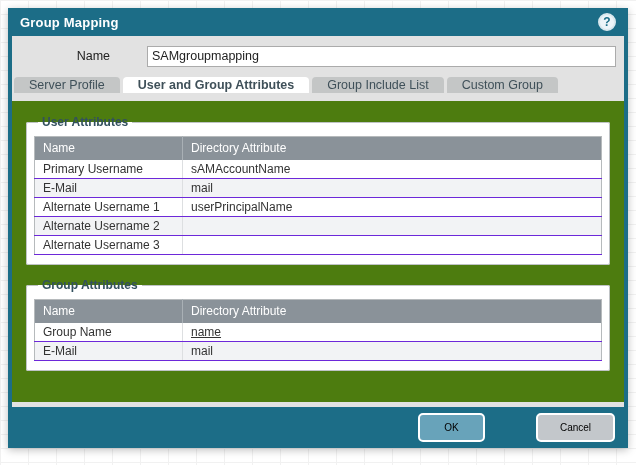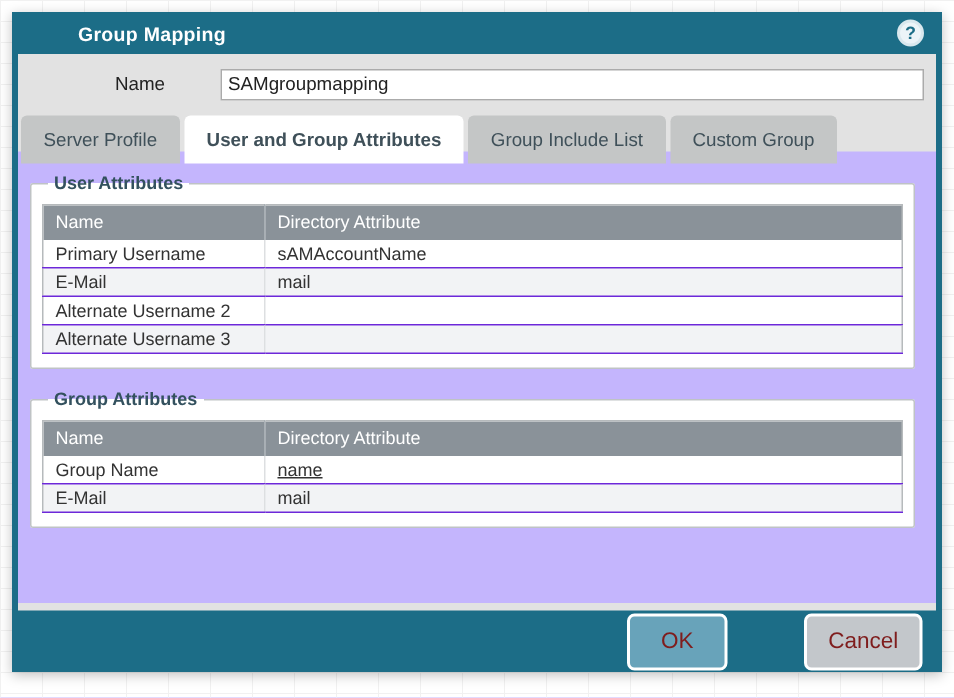--- a/index.html
+++ b/index.html
@@ -20,21 +20,20 @@
     width: 620px; height: 440px;
     background: var(--teal, #1c6d87);
     box-shadow: 0 2px 8px rgba(0,0,0,.25);
   }
 
   .titlebar {
     height: 28px;
     display: flex; align-items: center;
     padding: 0 12px;
     color: #ffffff;
-    margin-left: 32px;
   }
   .titlebar .title { font-size: 13px; font-weight: 600; letter-spacing: .2px; flex: 1; }
   .help-icon {
     width: 18px; height: 18px;
     border-radius: 50%;
     border: 2px solid #d9e8ee;
     background: #ecf4f8;
     color: var(--teal, #1c6d87);
     font-size: 12px; font-weight: 700;
     display: flex; align-items: center; justify-content: center;
@@ -76,36 +75,36 @@
   }
 
   .tabs {
     display: flex;
     gap: 3px;
     margin-top: 10px;
     padding-left: 2px;
     height: 24px;
   }
   .tab {
-    height: 32px;
+    height: 16px;
     padding: 0 15px;
     display: flex; align-items: center;
     background: #c4c6c6;
     color: #3f5059;
     font-size: 12.5px;
     border-radius: 4px 4px 0 0;
     cursor: pointer;
     white-space: nowrap;
   }
   .tab.active { background: #ffffff; font-weight: bold; }
 
   .panel {
-    background: #c4b5fd;
+    background: #4d7c0f;
     height: 301px;
-    padding: 14px 14px 0 8px;
+    padding: 14px 14px 0 14px;
     overflow: hidden;
   }
 
   fieldset {
     border: 1px solid #bfc3c5;
     border-radius: 2px;
     padding: 7px 7px 9px 7px;
     margin-bottom: 13px;
     background: #ffffff;
   }
@@ -148,26 +147,26 @@
 
   .footer {
     height: 41px;
     display: flex;
     align-items: center;
     justify-content: flex-end;
     gap: 9px;
     padding-right: 13px;
   }
   .btn {
-    height: 38px;
+    height: 29px;
     border: 2px solid #ffffff;
     border-radius: 5px;
     font-family: "Liberation Sans", sans-serif;
-    font-size: 15px;
-    color: #7f1d1d;
+    font-size: 10px;
+    color: #000000;
     cursor: pointer;
   }
   .btn.ok { width: 67px; background: var(--okBtn, #68a3ba); }
   .btn.cancel { width: 79px; background: var(--cancelBtn, #c3c7cb); margin-left: 42px; }
 </style>
 </head>
 <body>
 
 <div class="dialog">
 
@@ -204,20 +203,24 @@
             <tbody>
               <tr>
                 <td>Primary Username</td>
                 <td>sAMAccountName</td>
               </tr>
               <tr>
                 <td>E-Mail</td>
                 <td>mail</td>
               </tr>
               <tr>
+                <td>Alternate Username 1</td>
+                <td>userPrincipalName</td>
+              </tr>
+              <tr>
                 <td>Alternate Username 2</td>
                 <td></td>
               </tr>
               <tr>
                 <td>Alternate Username 3</td>
                 <td></td>
               </tr>
             </tbody>
           </table>
       </fieldset>

